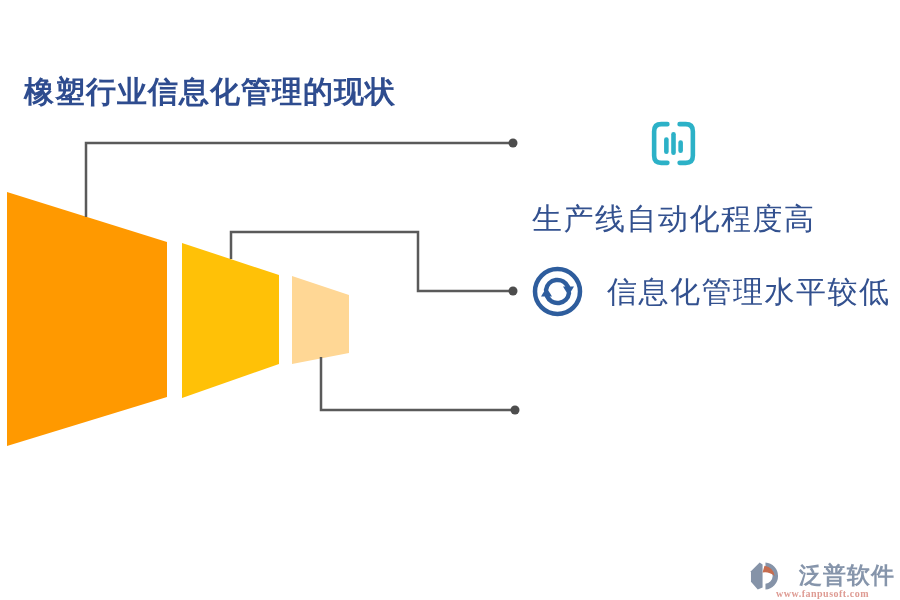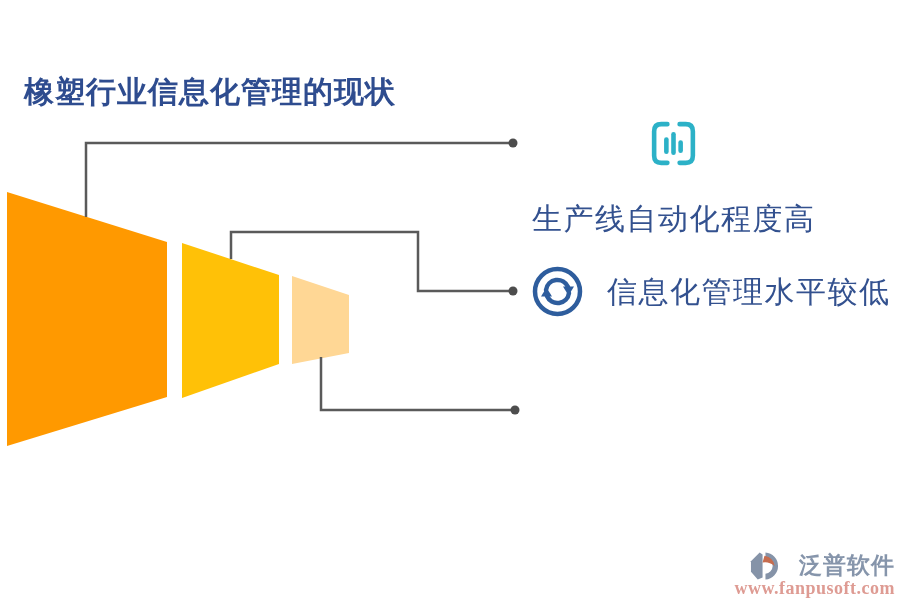--- a/index.html
+++ b/index.html
@@ -11,21 +11,21 @@
   .funnel-svg{position:absolute;left:0;top:0;}
   .item{position:absolute;display:flex;align-items:center;gap:23px;}
   .item .icon{display:inline-flex;width:53px;height:53px;flex:0 0 auto;}
   .item .label{font-size:30px;letter-spacing:1.5px;color:#33518F;white-space:nowrap;line-height:52px;}
   .item-1{left:532px;top:117px;flex-direction:column;}
   .item-2{left:531px;top:265px;}
   .item-3{left:536px;top:385px;}
   .footer{position:absolute;right:5px;bottom:1px;}
   .brand-row{display:flex;align-items:center;gap:20px;justify-content:flex-end;}
   .brand-name{font-size:23px;font-weight:600;color:#8695AB;letter-spacing:1px;white-space:nowrap;}
-  .brand-url{font-size:18px;font-weight:bold;color:#DE9B93;text-align:center;margin-top:-3px;letter-spacing:0.5px;}
+  .brand-url{font-size:10px;font-weight:bold;color:#DE9B93;text-align:center;margin-top:-3px;letter-spacing:0.5px;}
 </style>
 </head>
 <body>
 
 <div class="canvas">
 
   <h1 class="page-title">橡塑行业信息化管理的现状</h1>
 
   <svg class="funnel-svg" width="900" height="600" viewBox="0 0 900 600">
 

